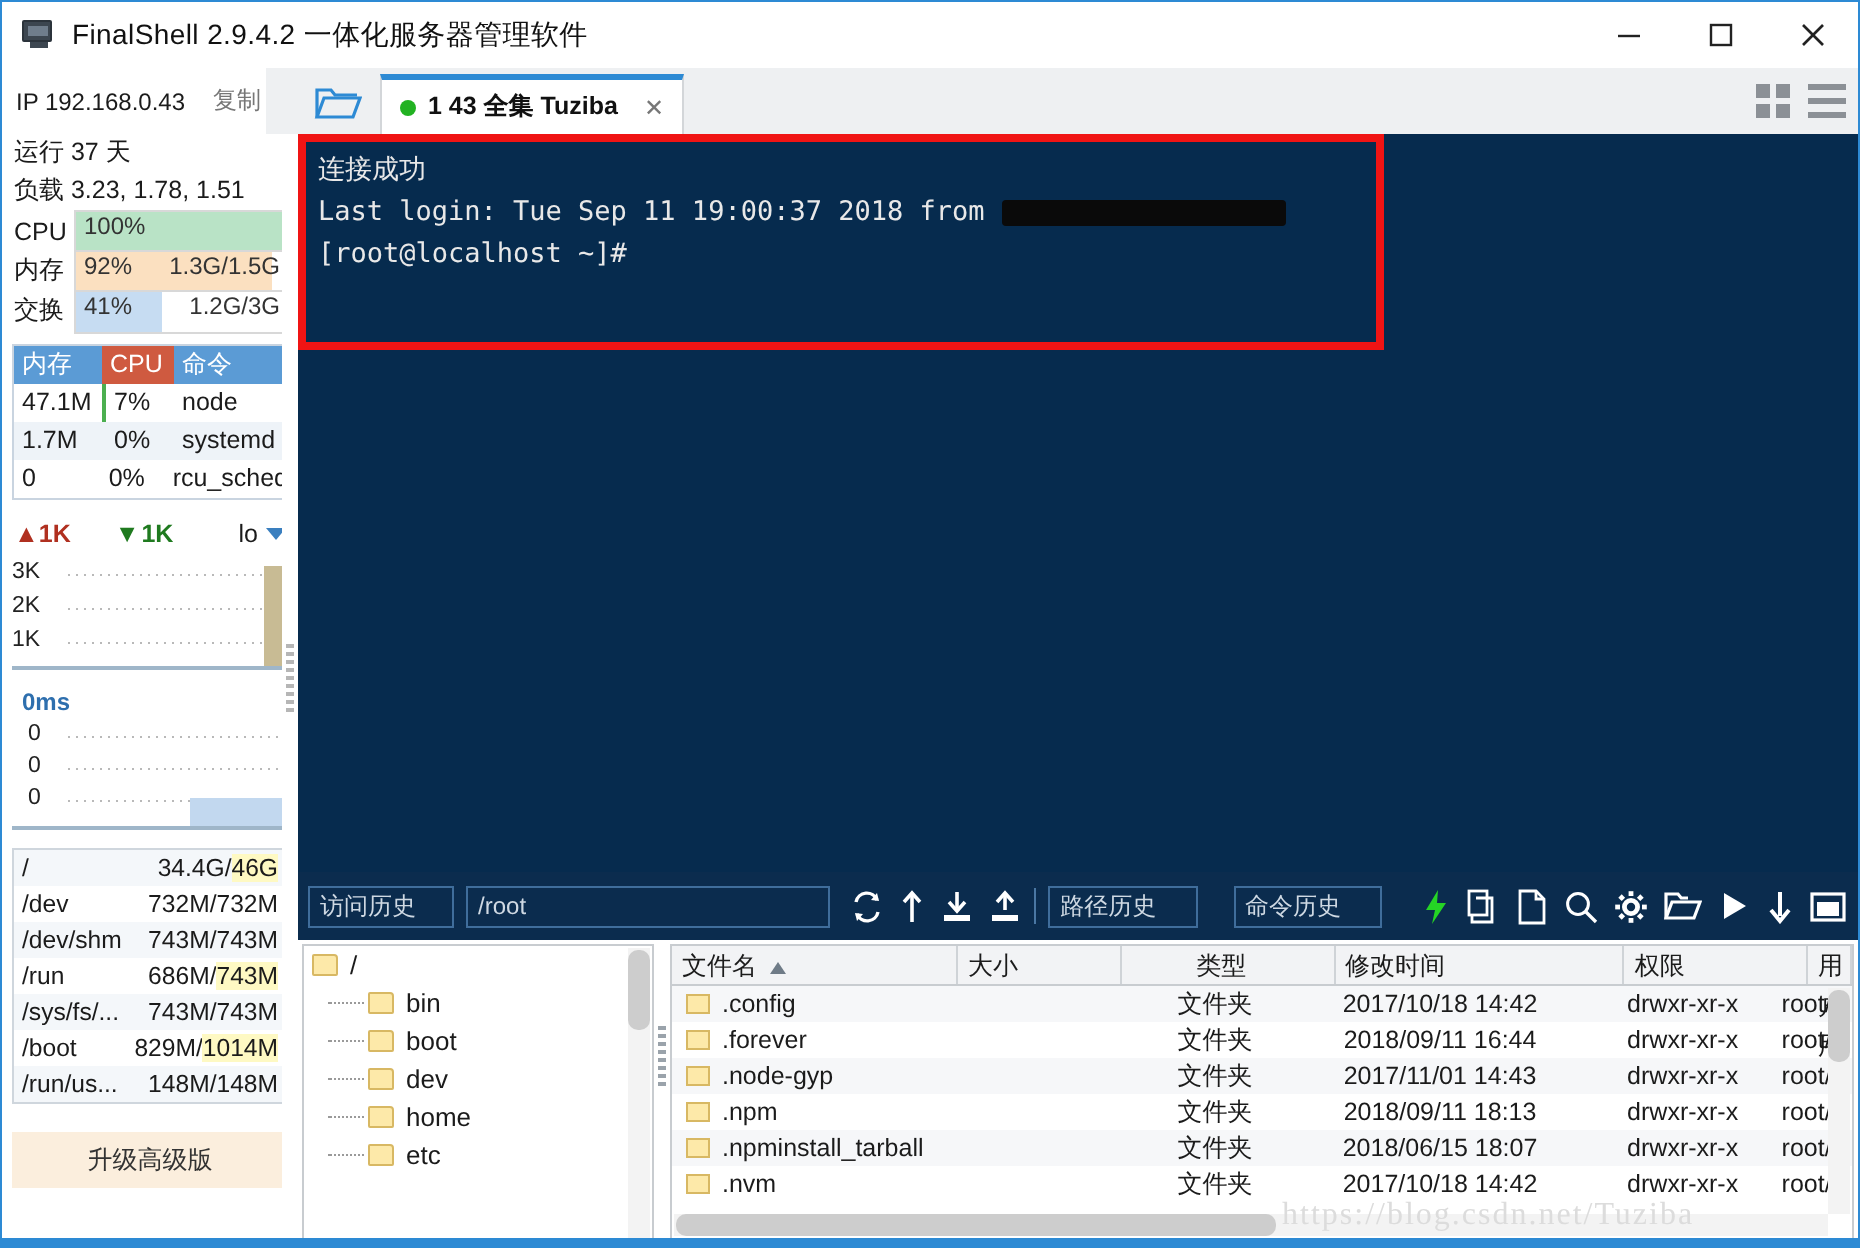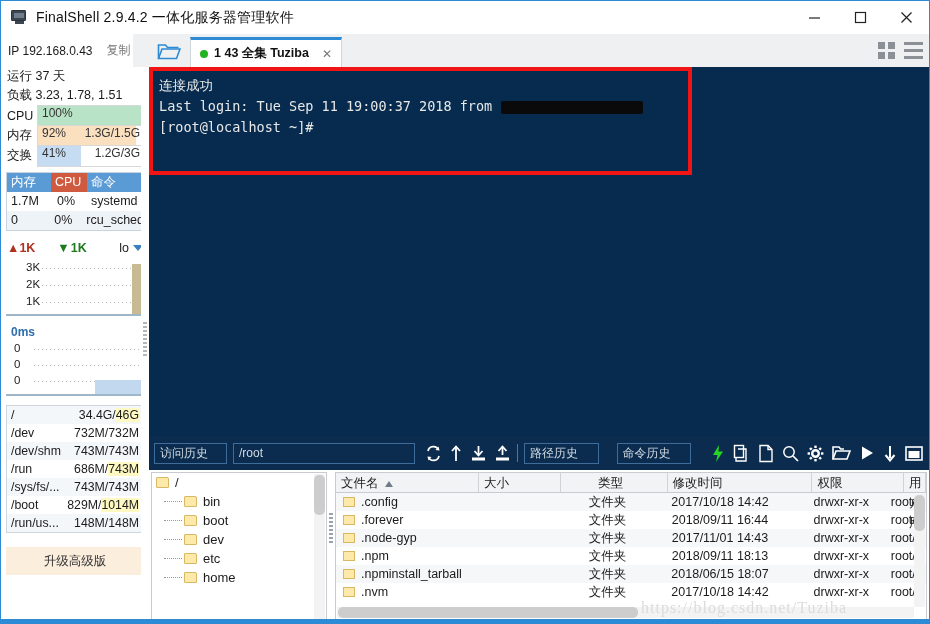--- a/index.html
+++ b/index.html
@@ -123,21 +123,21 @@
   .netrow { display: flex; align-items: center; height: 21px; margin-top: 6px; padding: 0 6px; font-size: 12.5px; }
   .net-up { color: #b03020; font-weight: bold; }
   .net-dn { color: #1f7a1f; font-weight: bold; margin-left: 22px; }
   .net-if { margin-left: auto; color: #1b1b1b; }
   .caret { display:inline-block; width:0;height:0;border-left:5px solid transparent;border-right:5px solid transparent;border-top:6px solid #3a7fbf; margin-left:4px; vertical-align:middle;}
 
   .graph {
     position: relative; margin: 2px 6px 0 5px; height: 56px;
     background: #fff; border-bottom: 2px solid #9fb6c9;
   }
-  .graph .tick { position: absolute; left: 20px; font-size: 11.5px; color: #222; }
+  .graph .tick { position: absolute; left: 0; font-size: 11.5px; color: #222; }
   .graph .dots { position: absolute; left: 28px; right: 4px; height: 1px;
     background-image: repeating-linear-gradient(to right,#b9b9b9 0 1px, transparent 1px 4px); }
   .graph .bar-right { position: absolute; right: 2px; bottom: 0; width: 9px; background: #c8bb94; }
 
   .graph2 {
     position: relative; margin: 8px 6px 0 5px; height: 72px;
     background: #fff; border-bottom: 2px solid #9fb6c9;
   }
   .lat-label { position: absolute; left: 5px; top: 1px; font-size: 12px; color: #2e6fae; font-weight: bold; }
   .graph2 .tick { position: absolute; left: 8px; font-size: 11.5px; color: #222; }
@@ -358,20 +358,25 @@
       </span>
     </div>
 
     <div class="proc">
       <div class="proc-head">
         <div class="ph-mem">内存</div>
         <div class="ph-cpu">CPU</div>
         <div class="ph-cmd">命令</div>
       </div>
       <div class="proc-row">
+        <div class="pr-mem">47.1M</div>
+        <div class="pr-cpu">7%</div>
+        <div class="pr-cmd">node</div>
+      </div>
+      <div class="proc-row">
         <div class="pr-mem">1.7M</div>
         <div class="pr-cpu" style="border-left:2px solid transparent">0%</div>
         <div class="pr-cmd">systemd</div>
       </div>
       <div class="proc-row">
         <div class="pr-mem">0</div>
         <div class="pr-cpu" style="border-left:2px solid transparent">0%</div>
         <div class="pr-cmd">rcu_sched</div>
       </div>
     </div>
@@ -569,26 +574,26 @@
       <span>boot</span>
     </div>
     <div class="tnode" style="padding-left:12px">
       <span class="dash"></span>
         <span class="fold"></span>
       <span>dev</span>
     </div>
     <div class="tnode" style="padding-left:12px">
       <span class="dash"></span>
         <span class="fold"></span>
-      <span>etc</span>
+      <span>home</span>
     </div>
     <div class="tnode" style="padding-left:12px">
       <span class="dash"></span>
         <span class="fold"></span>
-      <span>home</span>
+      <span>etc</span>
     </div>
     <div class="tree-scroll"></div>
     <div class="tree-thumb"></div>
   </div>
   <div class="tree-grip"></div>
 
   <div class="flist">
     <div class="fl-head">
       <div class="c-name"><span>文件名</span><span class="sort-arrow"></span></div>
       <div class="c-size">大小</div>

